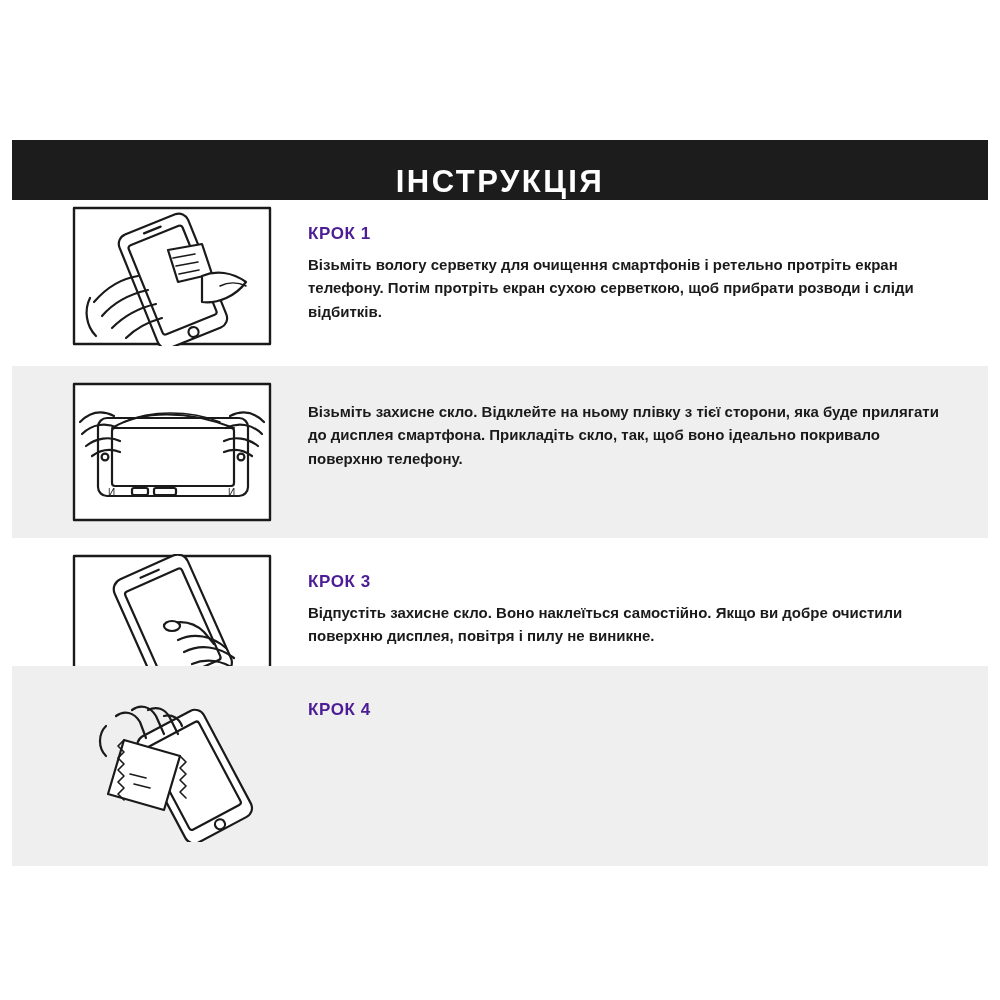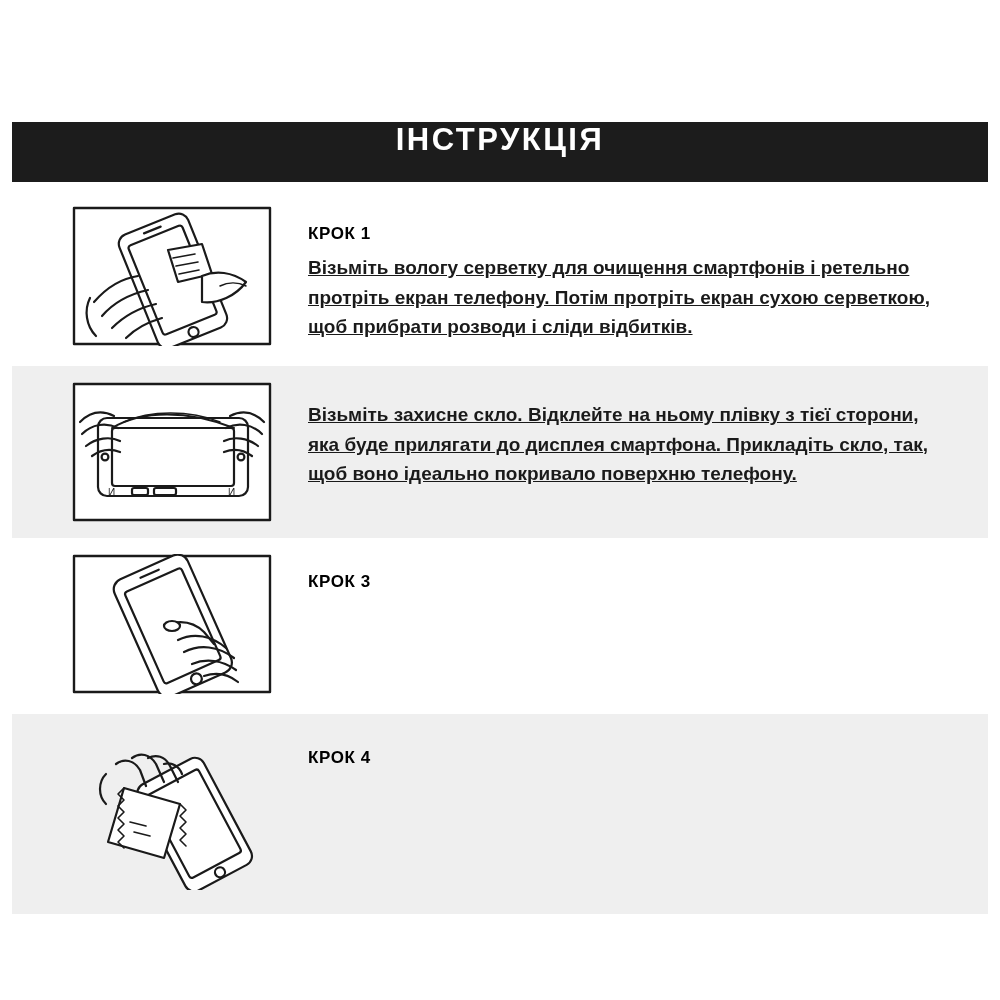--- a/index.html
+++ b/index.html
@@ -19,26 +19,26 @@
     position: relative;
     width: 1000px;
     height: 1000px;
     background: #ffffff;
   }
 
   
   .header-bar {
     position: absolute;
     left: 12px;
-    top: 122px;
+    top: 140px;
     width: 976px;
     height: 60px;
     background: #1c1c1c;
     display: flex;
-    align-items: flex-start;
+    align-items: flex-end;
     justify-content: center;
   }
   .header-title {
     color: #ffffff;
     font-size: 31px;
     font-weight: bold;
     letter-spacing: 2.5px;
   }
 
   
@@ -53,21 +53,21 @@
     display: flex;
     align-items: flex-start;
     box-sizing: border-box;
     padding: 12px 0 12px 0;
   }
   .step.shaded {
     background: #efefef;
   }
   .step-1 { height: 176px; }
   .step-2 { height: 172px; }
-  .step-3 { height: 176px; }
+  .step-3 { height: 128px; }
   .step-4 { height: 200px; }
 
   .illo {
     flex: 0 0 auto;
     width: 200px;
     margin-left: 60px;
     margin-top: 4px;
     display: flex;
     align-items: flex-start;
     justify-content: center;
@@ -78,30 +78,29 @@
     flex: 1 1 auto;
     padding-left: 36px;
     padding-right: 40px;
     padding-top: 22px;
   }
   .step-label {
     font-size: 17px;
     font-weight: bold;
     letter-spacing: 0.6px;
     margin: 0 0 9px 0;
-    color: #000000;
+    color: #4c1d95;
   }
   .step-body {
-    font-size: 19px;
+    font-size: 15px;
     line-height: 1.56;
     margin: 0;
     color: #1a1a1a;
     font-weight: 600;
     max-width: 640px;
-    text-decoration: underline;
   }
 </style>
 </head>
 <body>
 
 <div class="page">
 
   <div class="header-bar">
     <div class="header-title">ІНСТРУКЦІЯ</div>
   </div>
@@ -187,20 +186,21 @@
           <path d="M96 70 c14 -4 26 -2 36 8 l10 12" fill="#ffffff"></path>
           <path d="M106 86 c16 -8 34 -4 48 8"></path>
           <path d="M112 98 c16 -8 34 -6 50 6"></path>
           <path d="M120 110 c14 -6 30 -4 44 6"></path>
           <path d="M132 122 c12 -4 24 -2 34 6"></path>
           <ellipse cx="100" cy="72" rx="8" ry="5" fill="#ffffff"></ellipse>
         </svg>
       </div>
       <div class="step-text">
         <p class="step-label">КРОК 3</p>
+        <p class="step-body">Відпустіть захисне скло. Воно наклеїться самостійно. Якщо ви добре очистили поверхню дисплея, повітря і пилу не виникне.</p>
       </div>
     </div>
 
     <div class="step step-4 shaded">
       <div class="illo">
         <svg width="200" height="160" viewBox="0 0 200 160" fill="none" stroke="#1a1a1a" stroke-width="2.2" stroke-linecap="round" stroke-linejoin="round">
 
           <g transform="rotate(-28 120 96)">
             <rect x="86" y="36" width="74" height="120" rx="10" fill="#ffffff"></rect>
             <rect x="94" y="48" width="58" height="94" rx="3" fill="#ffffff"></rect>

